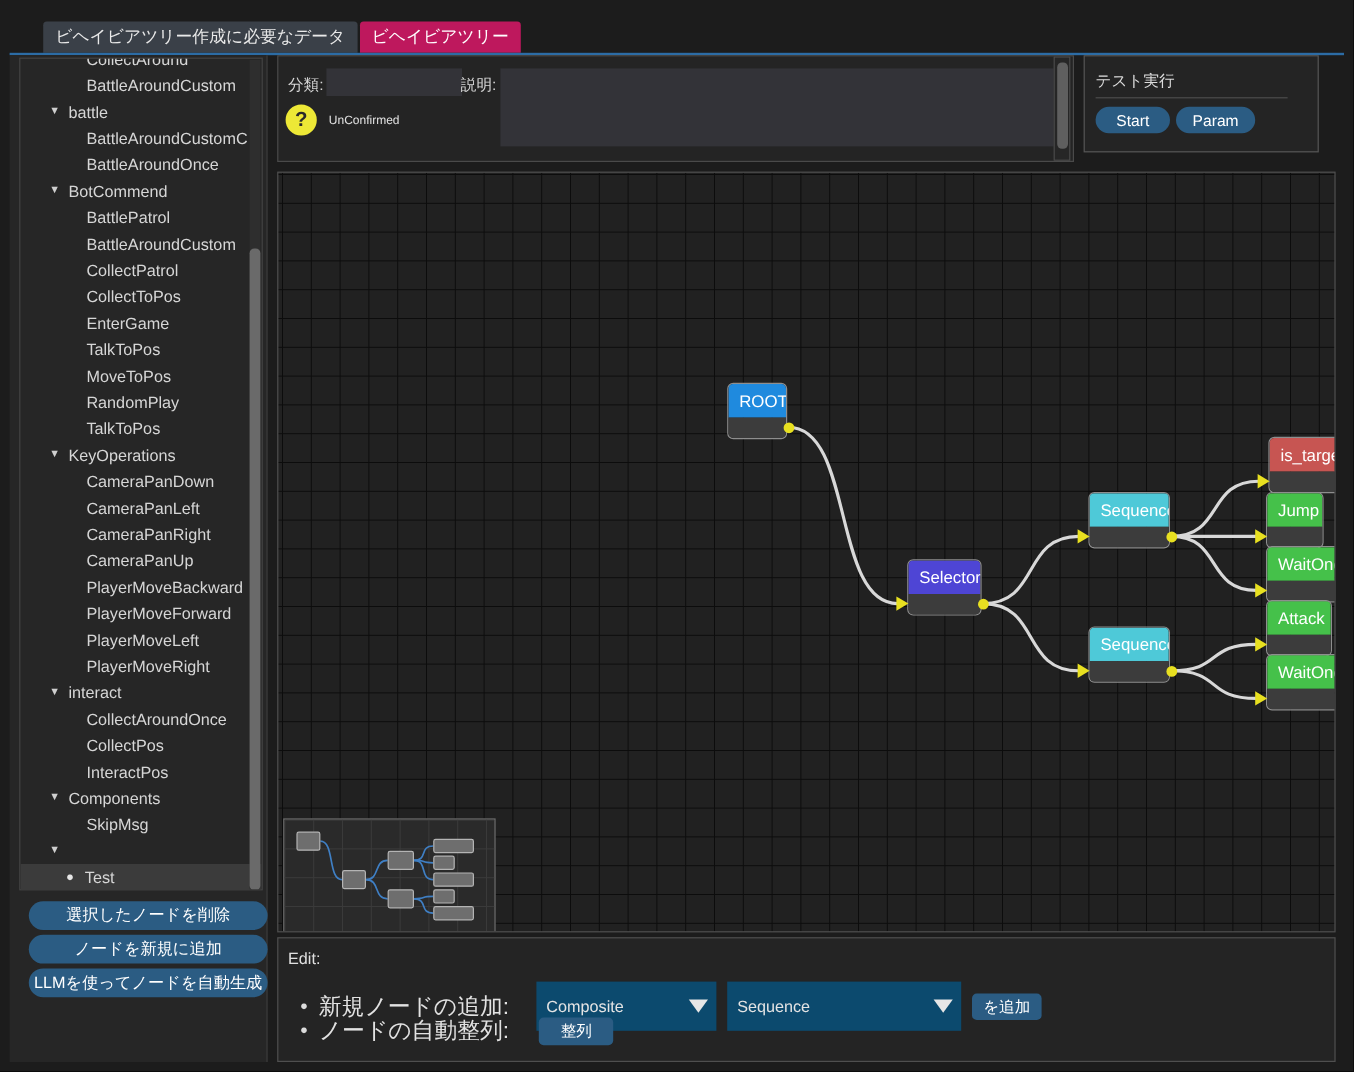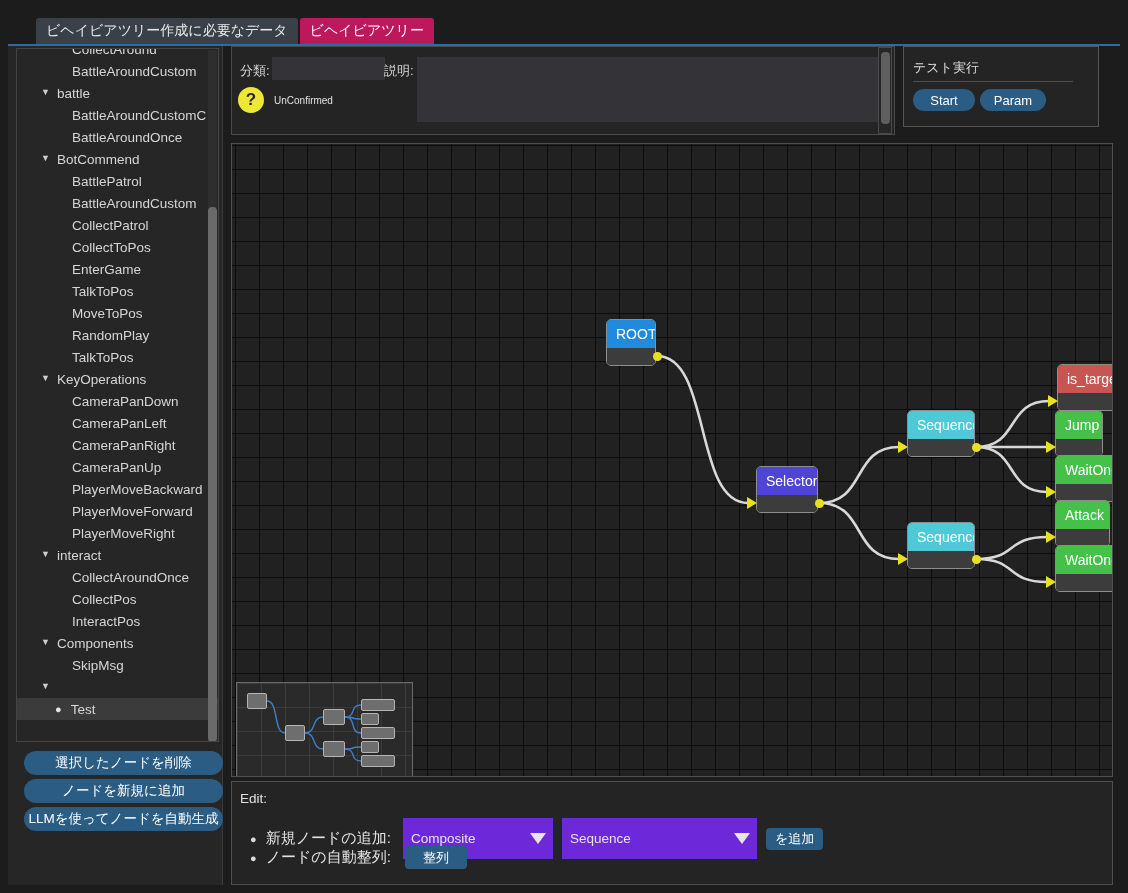--- a/index.html
+++ b/index.html
@@ -281,26 +281,26 @@
     position: absolute; left: 8px; top: 9px;
     font-size: 13.5px; color: #e0e0e0;
   }
   .edit-row {
     position: absolute;
     display: flex; align-items: center;
   }
   #edit-row-1 { left: 18px; top: 36px; }
   #edit-row-2 { left: 18px; top: 64px; }
   .row-bullet { font-size: 11px; color: #dcdcdc; margin-right: 9px; }
-  .row-label { font-size: 15px; color: #e2e2e2; margin-right: 12px; }
+  .row-label { font-size: 19px; color: #e2e2e2; margin-right: 23px; }
 
   .dd {
     position: relative;
     height: 41px;
-    background: #6d28d9;
+    background: #0c4a6e;
     display: flex; align-items: center;
     padding: 0 8px;
     color: #e4e4e4; font-size: 13.5px;
     cursor: pointer;
   }
   #dd-type  { width: 150px; }
   #dd-value { width: 195px; margin-left: 9px; }
   .dd .caret-dn {
     position: absolute; right: 7px;
     width: 0; height: 0;
@@ -398,20 +398,23 @@
             <span class="label">CameraPanRight</span>
           </div>
           <div class="tree-row leaf">
             <span class="label">CameraPanUp</span>
           </div>
           <div class="tree-row leaf">
             <span class="label">PlayerMoveBackward</span>
           </div>
           <div class="tree-row leaf">
             <span class="label">PlayerMoveForward</span>
+          </div>
+          <div class="tree-row leaf">
+            <span class="label">PlayerMoveLeft</span>
           </div>
           <div class="tree-row leaf">
             <span class="label">PlayerMoveRight</span>
           </div>
           <div class="tree-row group">
             <span class="caret">▼</span>
             <span class="label">interact</span>
           </div>
           <div class="tree-row leaf">
             <span class="label">CollectAroundOnce</span>

